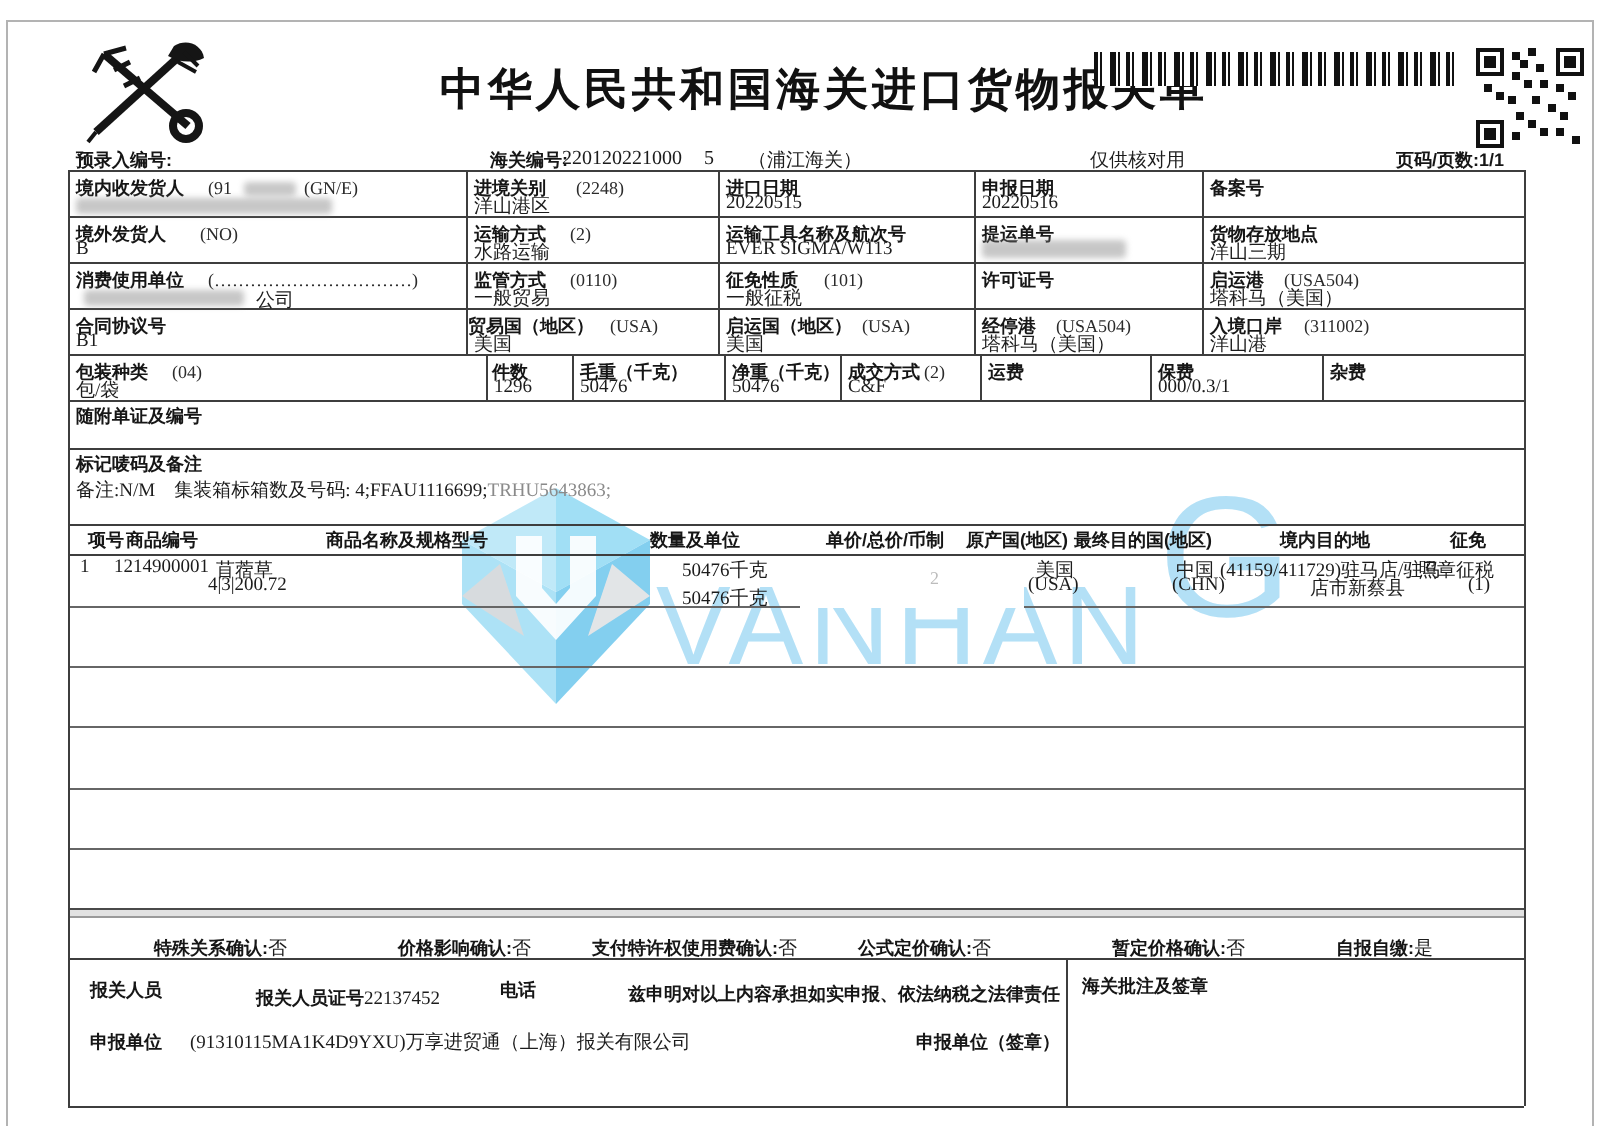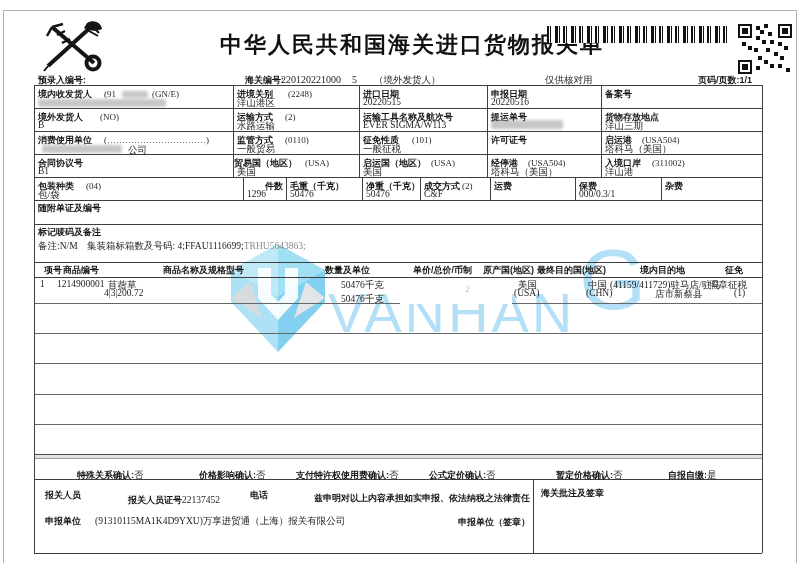--- a/index.html
+++ b/index.html
@@ -99,21 +99,21 @@
       <rect x="16" y="20" width="2" height="2" fill="#111"></rect>
     <rect x="9" y="21" width="2" height="2" fill="#111"></rect>
       <rect x="20" y="20" width="2" height="2" fill="#111"></rect>
       <rect x="24" y="22" width="2" height="2" fill="#111"></rect>
   </svg>
 
   <span class="b" style="left:38px;top:74px">预录入编号:</span>
   <span class="b" style="left:245px;top:74px">海关编号:</span>
   <span class="t" style="left:281px;top:74px;font-size:10px">220120221000</span>
   <span class="t" style="left:352px;top:74px;font-size:10px">5</span>
-  <span class="t" style="left:374px;top:74px">（境外发货人）</span>
+  <span class="t" style="left:374px;top:74px">（浦江海关）</span>
   <span class="t" style="left:545px;top:74px">仅供核对用</span>
   <span class="b" style="left:698px;top:74px">页码/页数:1/1</span>
 
   <div class="hl" style="left:34px;top:85px;width:728px"></div>
   <div class="hl" style="left:34px;top:108px;width:728px"></div>
   <div class="hl" style="left:34px;top:131px;width:728px"></div>
   <div class="hl" style="left:34px;top:154px;width:728px"></div>
   <div class="hl" style="left:34px;top:177px;width:728px"></div>
   <div class="hl" style="left:34px;top:200px;width:728px"></div>
   <div class="hl" style="left:34px;top:224px;width:728px"></div>
@@ -195,21 +195,21 @@
   <span class="b" style="left:491px;top:157px">经停港</span>
   <span class="c" style="left:528px;top:158px">(USA504)</span>
   <span class="t" style="left:491px;top:166px">塔科马（美国）</span>
   <span class="b" style="left:605px;top:157px">入境口岸</span>
   <span class="c" style="left:652px;top:158px">(311002)</span>
   <span class="t" style="left:605px;top:166px">洋山港</span>
 
   <span class="b" style="left:38px;top:180px">包装种类</span>
   <span class="c" style="left:86px;top:181px">(04)</span>
   <span class="t" style="left:38px;top:189px">包/袋</span>
-  <span class="b" style="left:265px;top:180px">件数</span>
+  <span class="b" style="left:246px;top:180px">件数</span>
   <span class="t" style="left:247px;top:189px">1296</span>
   <span class="b" style="left:290px;top:180px">毛重（千克）</span>
   <span class="t" style="left:290px;top:189px">50476</span>
   <span class="b" style="left:366px;top:180px">净重（千克）</span>
   <span class="t" style="left:366px;top:189px">50476</span>
   <span class="b" style="left:424px;top:180px">成交方式</span>
   <span class="c" style="left:462px;top:181px">(2)</span>
   <span class="t" style="left:424px;top:189px">C&amp;F</span>
   <span class="b" style="left:494px;top:180px">运费</span>
   <span class="b" style="left:579px;top:180px">保费</span>

